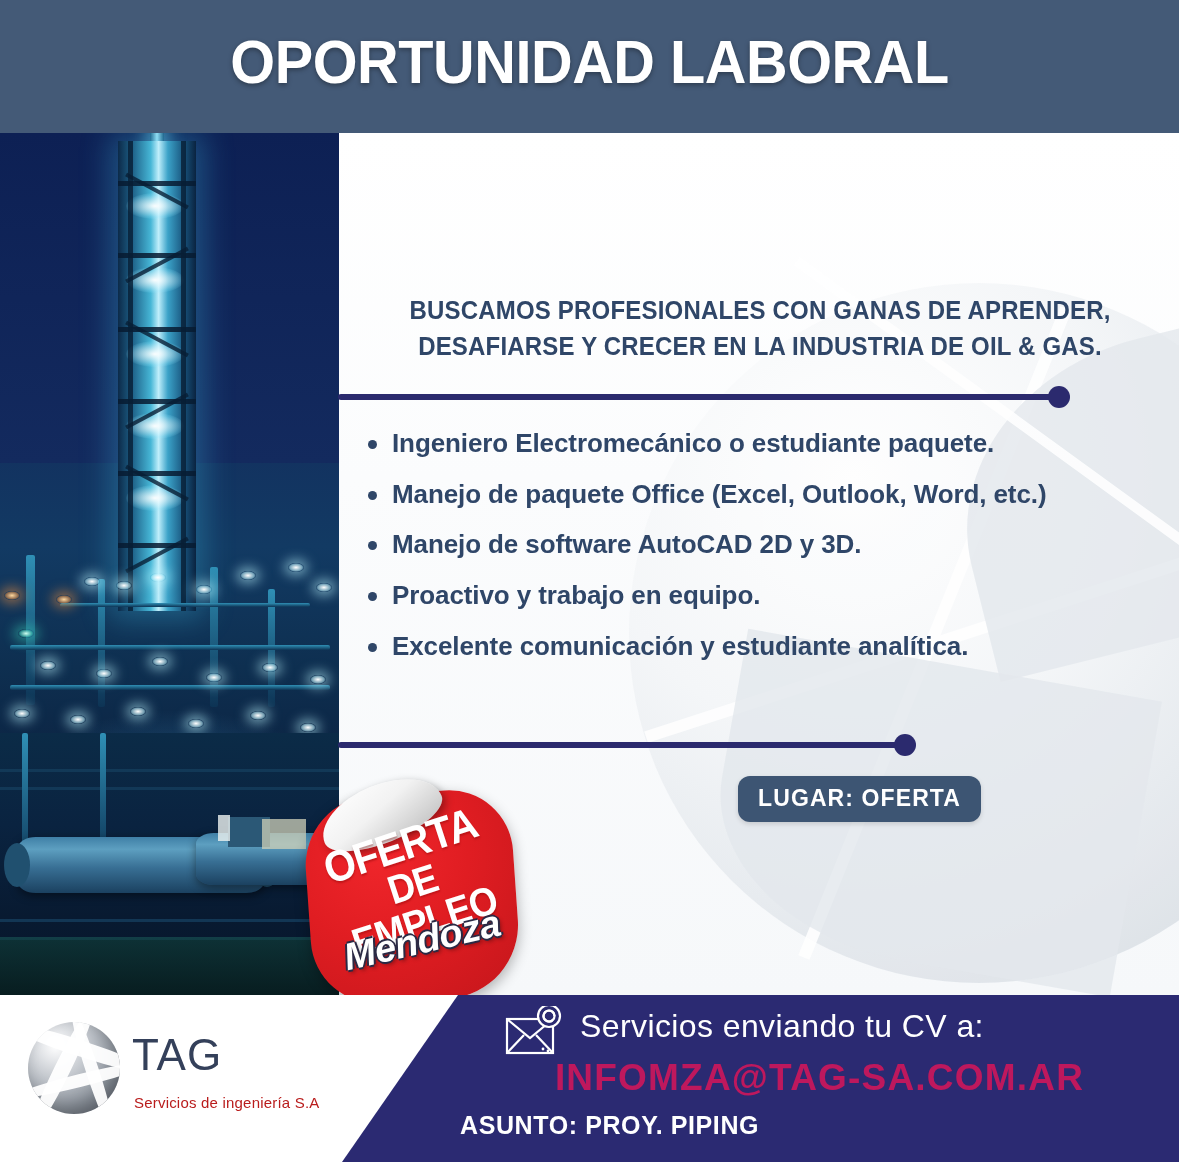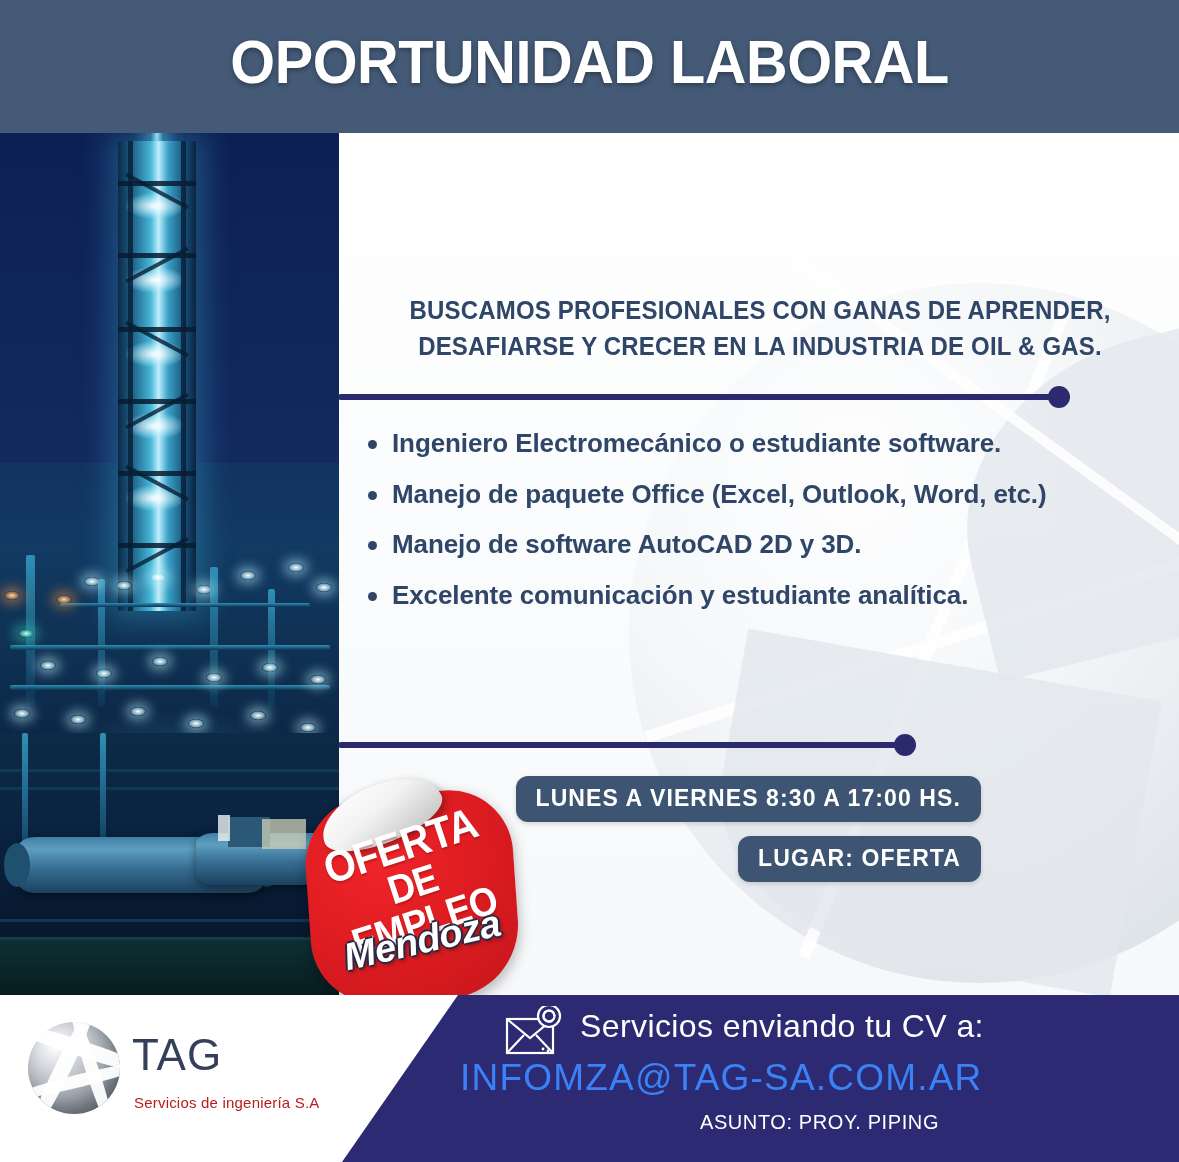--- a/index.html
+++ b/index.html
@@ -238,26 +238,26 @@
     position:absolute;left:106px;top:80px;
     color:#b91c1c;font-size:15px;font-weight:400;letter-spacing:.2px;
   }
   .mail-icon{position:absolute;left:505px;top:1006px;width:58px;height:50px;}
   .f-line1{
     position:absolute;left:580px;top:1008px;width:520px;
     color:#ffffff;font-size:32px;font-weight:400;letter-spacing:.4px;
     text-align:left;
   }
   .f-email{
-    position:absolute;left:460px;top:1057px;width:719px;
-    color:#3b82f6;font-size:37px;font-weight:400;letter-spacing:1.2px;
+    position:absolute;left:460px;top:1057px;width:719px;text-align:center;
+    color:#be185d;font-size:37px;font-weight:700;letter-spacing:1.2px;
   }
   .f-subject{
-    position:absolute;left:460px;top:1111px;width:719px;text-align:center;
-    color:#ffffff;font-size:20px;font-weight:400;letter-spacing:.6px;
+    position:absolute;left:460px;top:1111px;width:719px;
+    color:#ffffff;font-size:25px;font-weight:700;letter-spacing:.6px;
   }
 </style>
 </head>
 <body>
 
 <div id="poster">
 
   <div class="header">
     <div class="header-title">OPORTUNIDAD LABORAL</div>
   </div>
@@ -352,32 +352,32 @@
   <div class="subtitle">
     <div>BUSCAMOS PROFESIONALES CON GANAS DE APRENDER,</div>
     <div>DESAFIARSE Y CRECER EN LA INDUSTRIA DE OIL &amp; GAS.</div>
   </div>
 
   <div class="divider top">
     <div class="dot"></div>
   </div>
 
   <div class="bullets">
-    <div class="bullet">Ingeniero Electromecánico o estudiante software.</div>
+    <div class="bullet">Ingeniero Electromecánico o estudiante paquete.</div>
     <div class="bullet">Manejo de paquete Office (Excel, Outlook, Word, etc.)</div>
     <div class="bullet">Manejo de software AutoCAD 2D y 3D.</div>
+    <div class="bullet">Proactivo y trabajo en equipo.</div>
     <div class="bullet">Excelente comunicación y estudiante analítica.</div>
   </div>
 
   <div class="divider bot">
     <div class="dot"></div>
   </div>
 
   <div class="chips">
-    <div class="chip">LUNES A VIERNES 8:30 A 17:00 HS.</div>
     <div class="chip">LUGAR: OFERTA</div>
   </div>
 
   <div class="sticker">
     <div class="sticker-body"></div>
     <div class="sticker-peel"></div>
     <div class="sticker-text">
       <div class="st-l1">OFERTA</div>
       <div class="st-l2">DE EMPLEO</div>
     </div>

